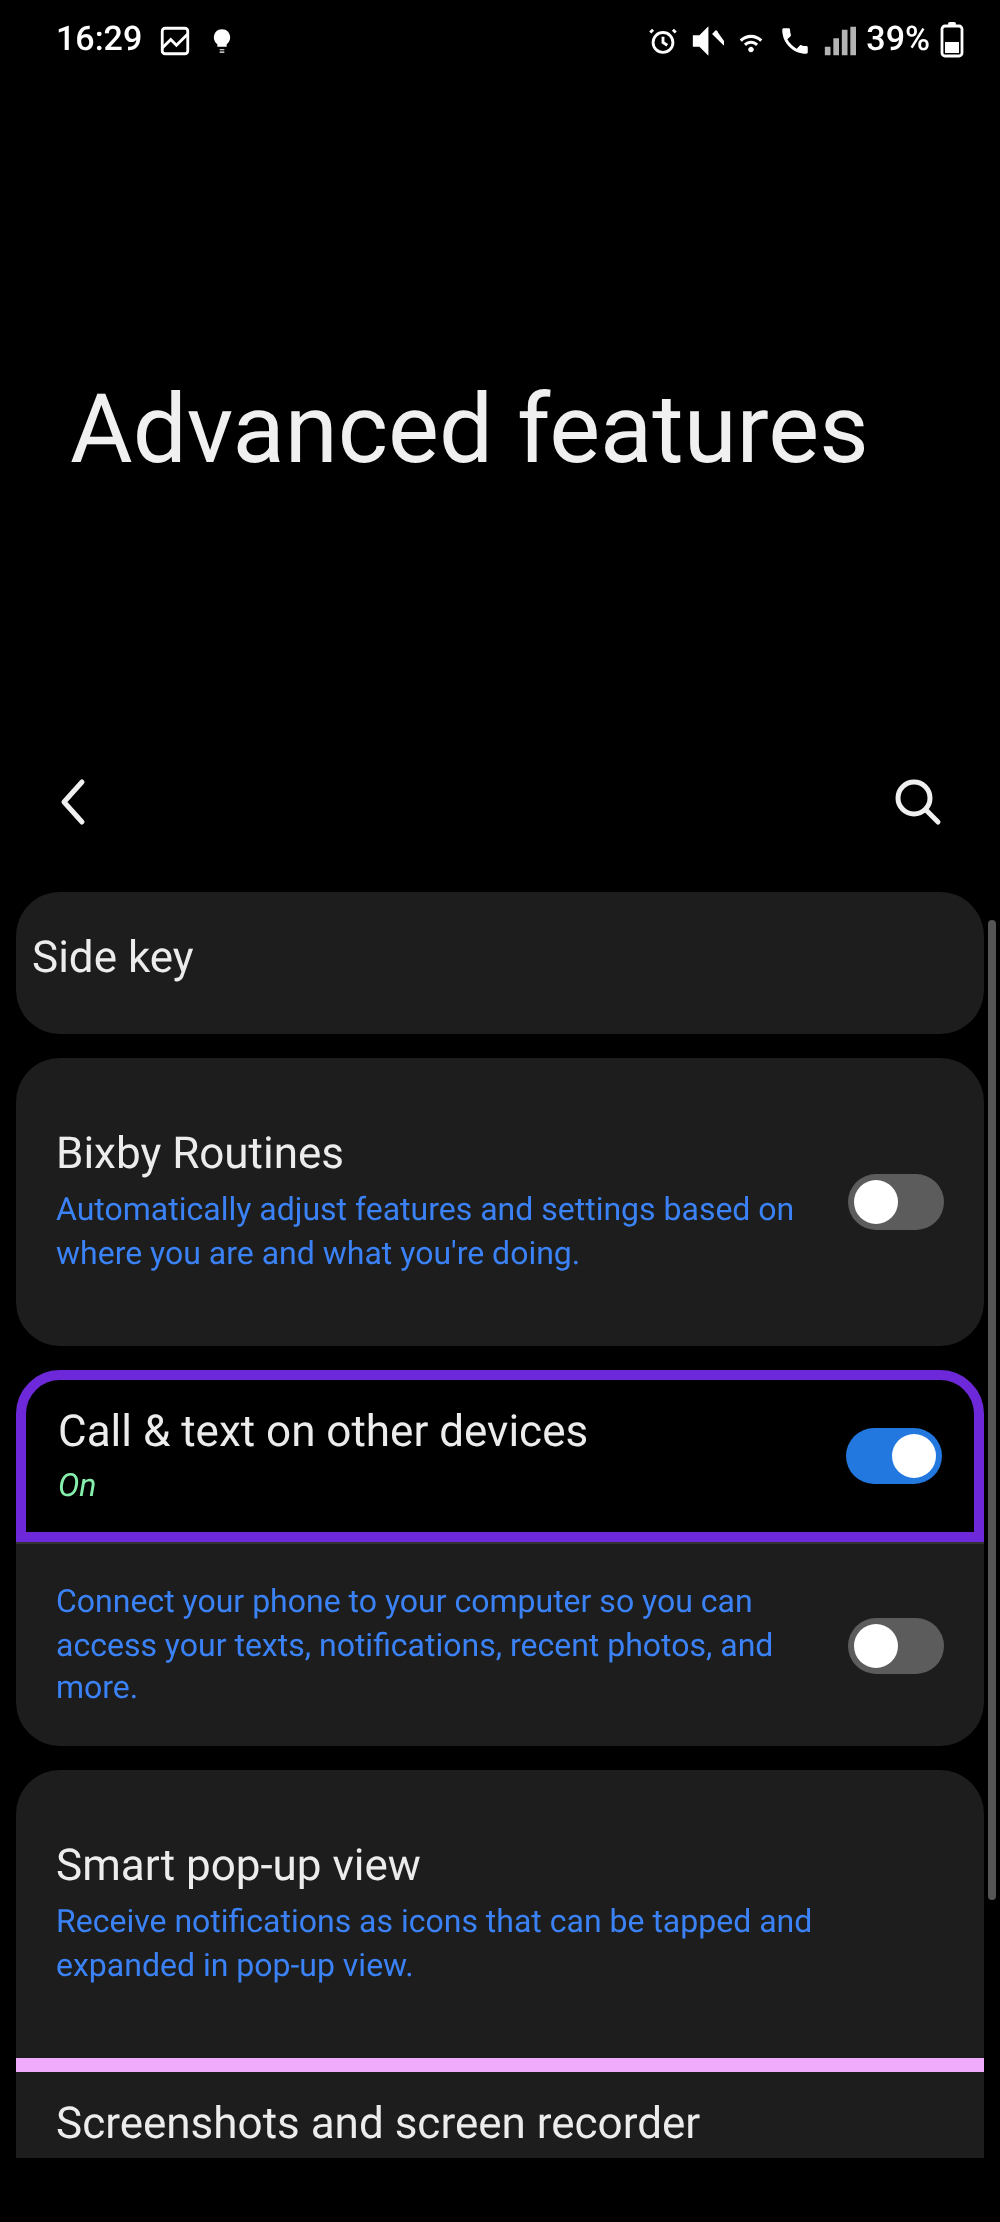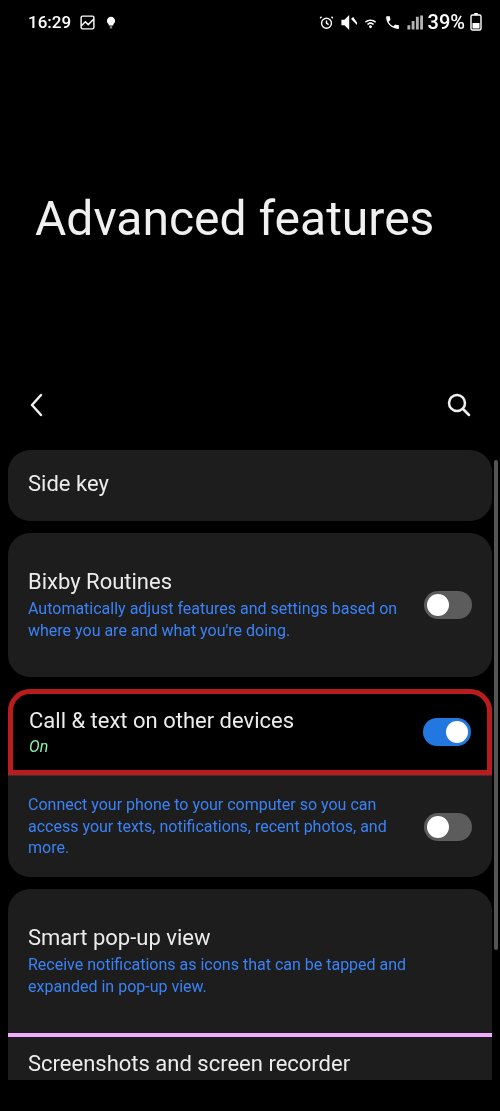--- a/index.html
+++ b/index.html
@@ -58,21 +58,21 @@
     .settings-item {
       background: #1d1d1d;
       border-radius: 22px;
       padding: 36px 20px;
       margin-bottom: 12px;
       display: flex;
       justify-content: space-between;
       align-items: center;
     }
     .settings-item.first {
-      padding: 21px 20px;
+      padding: 21px 8px;
     }
     .item-content {
       flex: 1;
     }
     .item-title {
       font-size: 22px;
       font-weight: 400;
       color: #ececec;
       margin-bottom: 4px;
     }
@@ -109,21 +109,21 @@
       position: absolute;
       top: 3px;
     }
     .toggle-switch.off .toggle-knob {
       left: 3px;
     }
     .toggle-switch.on .toggle-knob {
       right: 3px;
     }
     .highlight-box {
-      border: 5px solid #b91c1c;
+      border: 5px solid #6d28d9;
       border-radius: 4px;
       padding: 14px 16px;
       margin: 0 8px 0 8px;
       background: #000000;
       gap: 14px;
     }
     .highlight-group {
       background: #1d1d1d;
       border-radius: 22px;
       padding: 0;
@@ -188,21 +188,21 @@
     <span class="status-icon">
       <svg width="17" height="17" viewBox="0 0 24 24" fill="#fff">
           <path d="M6.6 10.8c1.4 2.8 3.8 5.1 6.6 6.6l2.2-2.2c.3-.3.7-.4 1-.2 1.1.4 2.4.6 3.6.6.6 0 1 .4 1 1V20c0 .6-.4 1-1 1C10.6 21 3 13.4 3 4c0-.6.4-1 1-1h3.5c.6 0 1 .4 1 1 0 1.2.2 2.5.6 3.6.1.3 0 .7-.2 1l-2.3 2.2z"></path>
         </svg>
     </span>
     <span class="status-icon">
       <svg width="17" height="17" viewBox="0 0 24 24" fill="#fff">
           <path d="M2 22h4v-6H2v6zm6 0h4V10H8v12zm6 0h4V4h-4v18zm6 0h4V2h-4v20z" opacity="0.7"></path>
         </svg>
     </span>
-    <span style="font-size:20px;">39%</span>
+    <span style="font-size:17px;">39%</span>
     <span class="status-icon">
       <svg width="12" height="18" viewBox="0 0 12 18" fill="none">
           <rect x="1" y="2" width="10" height="15" rx="1.5" stroke="#fff" stroke-width="1.4"></rect>
           <rect x="4" y="0" width="4" height="2" rx="1" fill="#fff"></rect>
           <rect x="2.5" y="10" width="7" height="5.5" fill="#fff"></rect>
         </svg>
     </span>
   </div>
 </div>
 
@@ -260,21 +260,21 @@
     </div>
   </div>
 
   <div class="settings-item" style="margin-bottom:0;border-radius:22px 22px 0 0;">
     <div class="item-content">
       <div class="item-title">Smart pop-up view</div>
       <div class="item-description">Receive notifications as icons that can be tapped and expanded in pop-up view.</div>
     </div>
   </div>
 
-  <div class="settings-item" style="border-radius:0;padding-top:14px;padding-bottom:0;border-top:4px solid #f0abfc;">
+  <div class="settings-item" style="border-radius:0;padding-top:14px;padding-bottom:0;border-top:7px solid #f0abfc;">
     <div class="item-content">
       <div class="item-title">Screenshots and screen recorder</div>
     </div>
   </div>
 
 </div>
 
 <div class="scrollbar-indicator"></div>
 
 </body></html>

